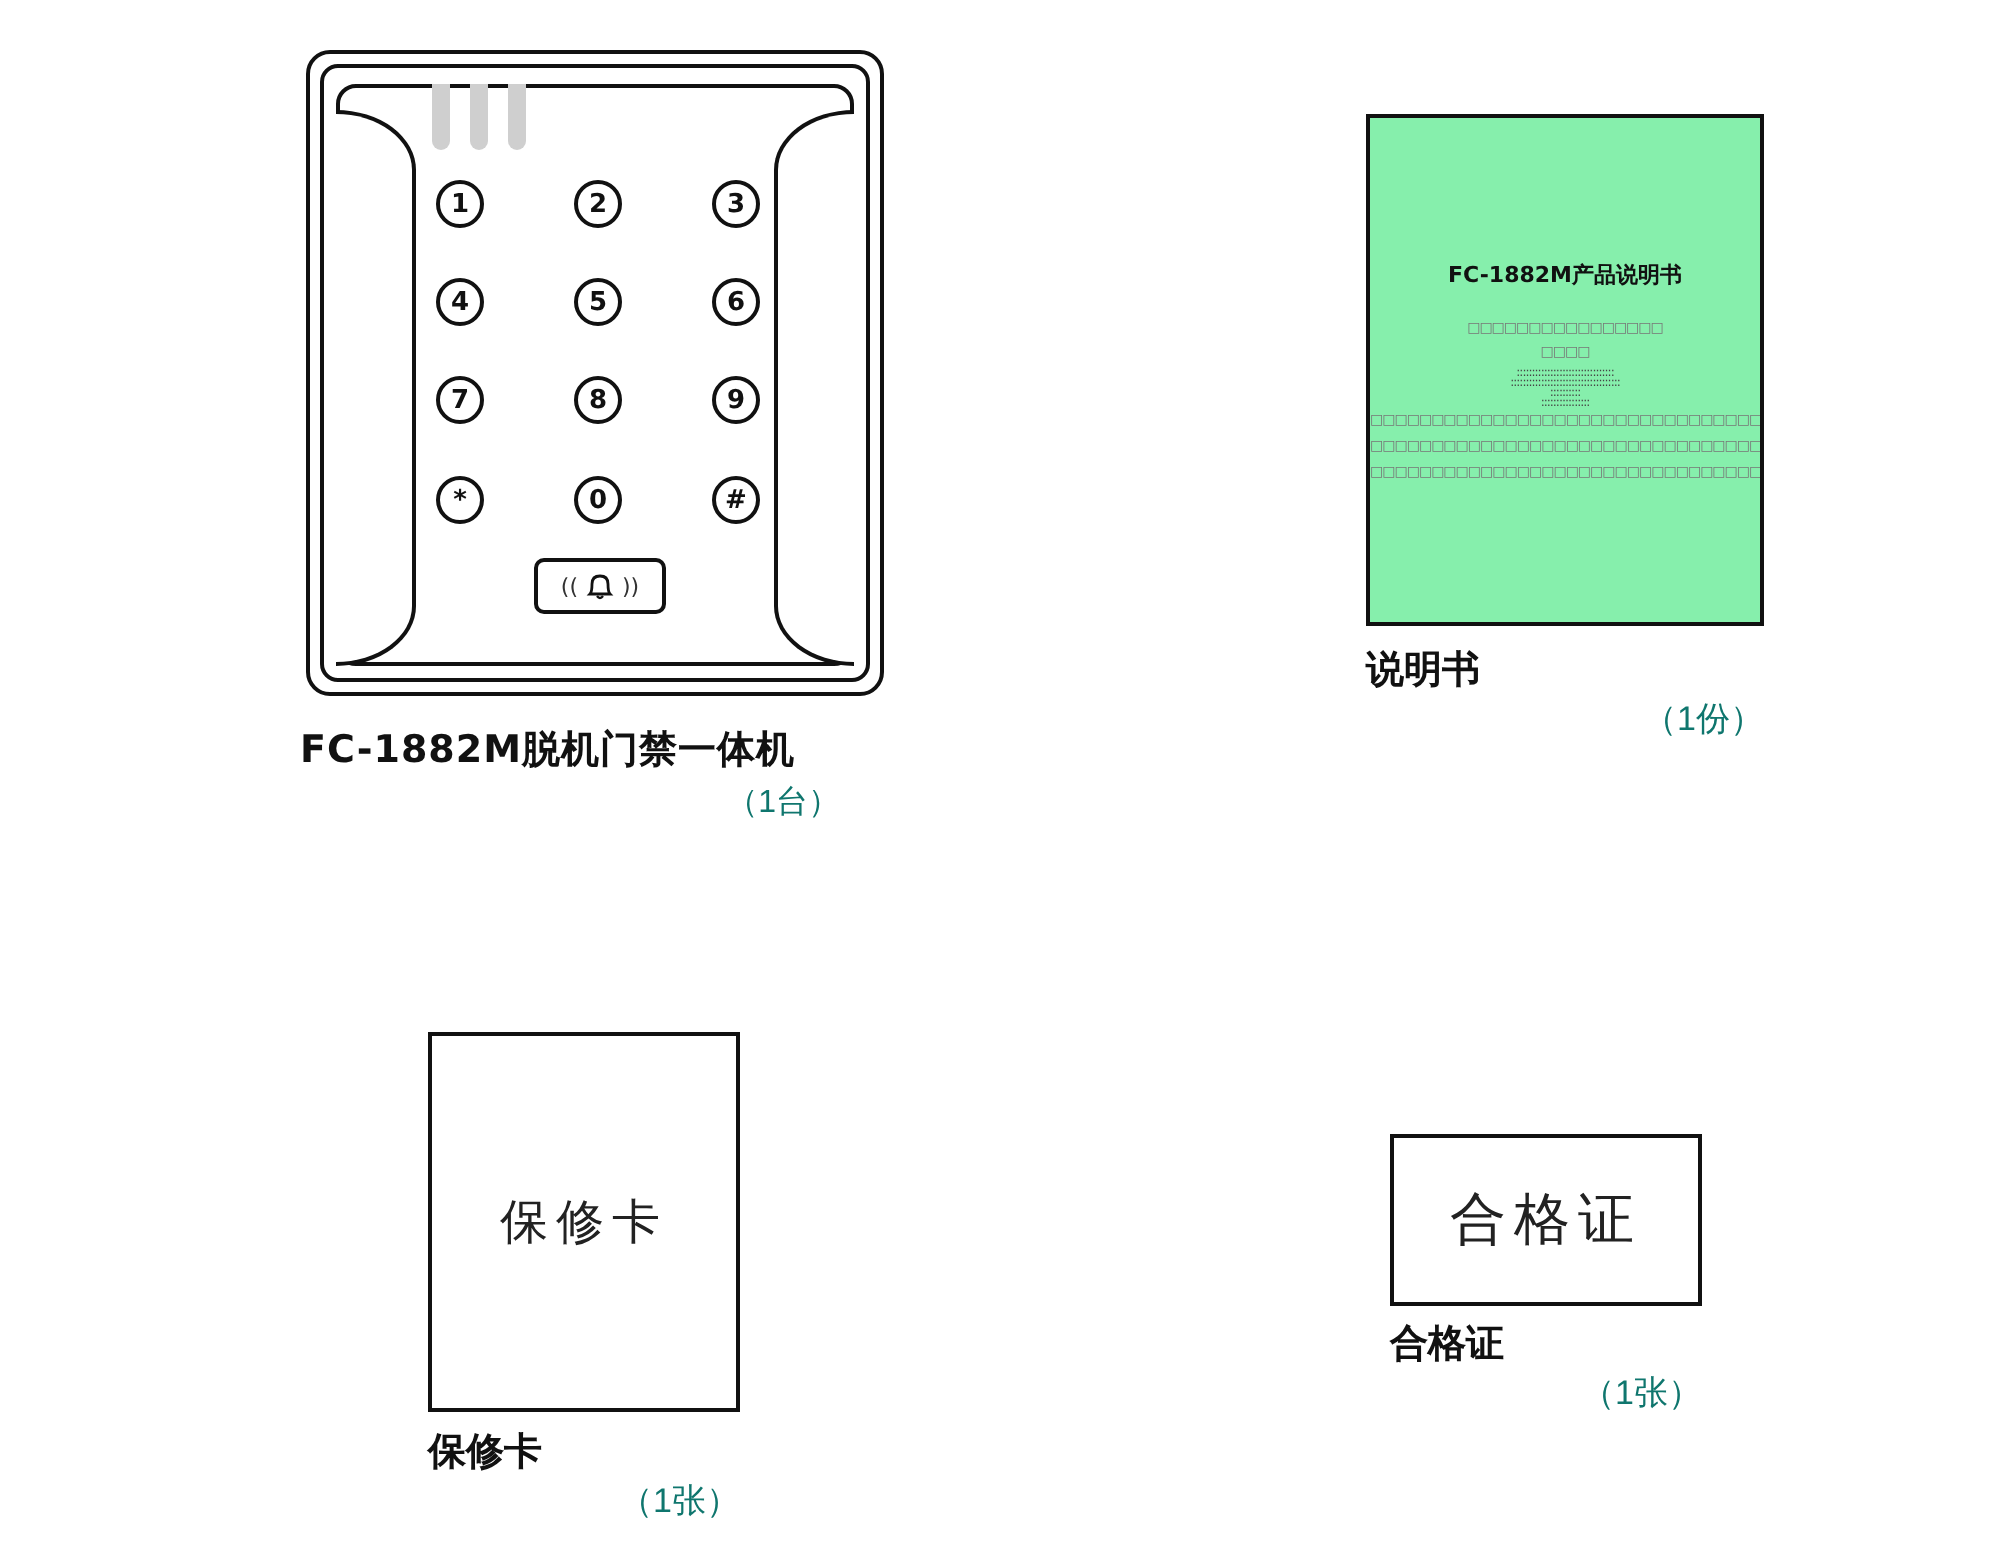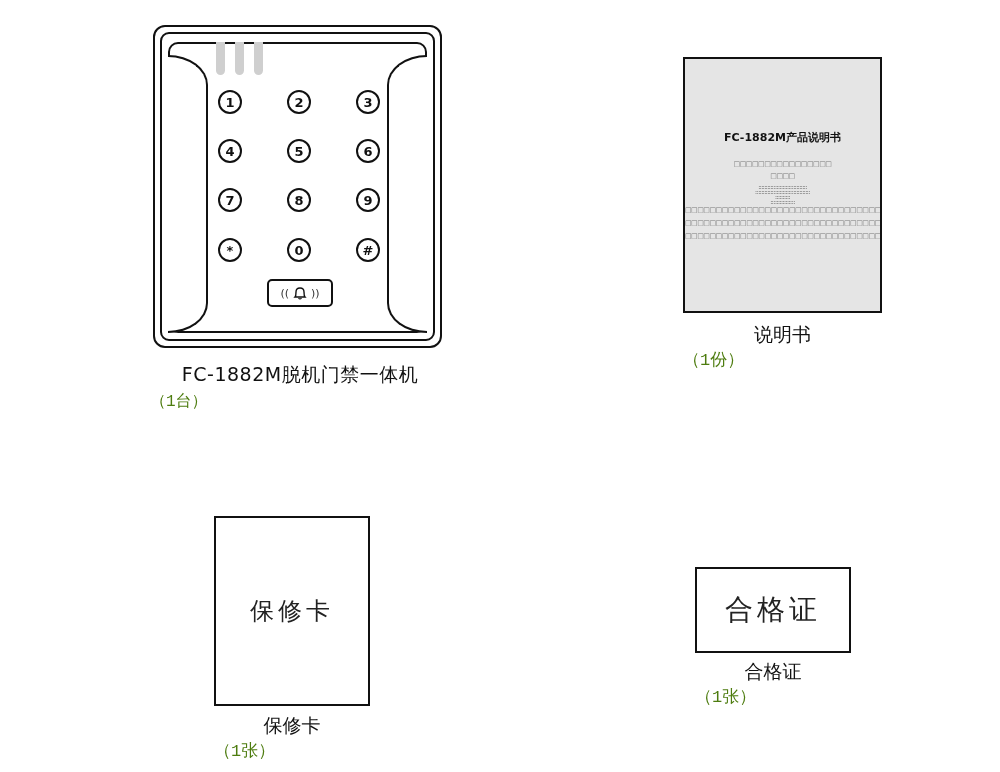--- a/index.html
+++ b/index.html
@@ -1,37 +1,37 @@
 <!DOCTYPE html>
 <html><head>
 <meta charset="utf-8">
 <style>
   html, body { margin:0; padding:0; background:#ffffff; }
   body { width:1000px; height:772px; position:relative; overflow:hidden;
          font-family:"DejaVu Sans", "Liberation Sans", sans-serif; }
   .abs { position:absolute; }
-  .caption-title { position:absolute; font-weight:normal; color:#111; text-align:center; white-space:nowrap; }
-  .caption-qty { position:absolute; color:#4d7c0f; text-align:left; white-space:nowrap;
-                 font-family:Liberation Mono, monospace; }
+  .caption-title { position:absolute; font-weight:bold; color:#111; white-space:nowrap; }
+  .caption-qty { position:absolute; color:#0f766e; text-align:right; white-space:nowrap;
+                 font-family:Liberation Sans, sans-serif; }
 
   
   .device-outer { left:153px; top:25px; width:289px; height:323px; border:2px solid #111; border-radius:12px; box-sizing:border-box; }
   .device-mid { left:160px; top:32px; width:275px; height:309px; border:2px solid #111; border-radius:9px; box-sizing:border-box; }
   .device-face { left:168px; top:42px; width:259px; height:291px; border:2px solid #111; border-radius:10px; box-sizing:border-box; background:#fff; }
   .side-grip { top:55px; height:278px; width:40px; border:2px solid #111; box-sizing:border-box; background:#fff; }
   .grip-left { left:168px; border-left:none; border-radius:0 40px 40px 0 / 0 30px 30px 0; }
   .grip-right { left:387px; border-right:none; border-radius:40px 0 0 40px / 30px 0 0 30px; }
   .led { top:42px; width:9px; height:33px; background:#cfcfcf; border-radius:0 0 5px 5px; }
   .key { width:24px; height:24px; border:2px solid #111; border-radius:50%; box-sizing:border-box;
          display:flex; align-items:center; justify-content:center; font-size:13px; font-weight:bold; color:#111; background:#fff; }
   .bell-btn { left:267px; top:279px; width:66px; height:28px; border:2px solid #111; border-radius:5px; box-sizing:border-box;
               display:flex; align-items:center; justify-content:center; gap:3px; font-size:11px; color:#333; }
 
   
-  .manual { left:683px; top:57px; width:199px; height:256px; border:2px solid #111; box-sizing:border-box; background:#e5e5e5;padding-left:16px; }
+  .manual { left:683px; top:57px; width:199px; height:256px; border:2px solid #111; box-sizing:border-box; background:#86efac;padding-left:16px; }
   .manual-title { position:absolute; left:0; width:100%; top:71px; text-align:center; font-size:11px; font-weight:bold; color:#111; }
   .boxrow { position:absolute; left:0; width:100%; text-align:center; font-size:7px; letter-spacing:-0.5px; color:#777; line-height:9px; white-space:nowrap; overflow:hidden; }
   .dotrow { position:absolute; left:0; width:100%; text-align:center; font-size:6px; color:#444; line-height:5px; letter-spacing:-0.5px; white-space:nowrap; overflow:hidden; }
 
   
   .warranty { left:214px; top:516px; width:156px; height:190px; border:2px solid #111; box-sizing:border-box; background:#fff;
               display:flex; align-items:center; justify-content:center; font-size:24px; letter-spacing:4px; color:#222; font-weight:300; }
   .cert { left:695px; top:567px; width:156px; height:86px; border:2px solid #111; box-sizing:border-box; background:#fff;
           display:flex; align-items:center; justify-content:center; font-size:28px; letter-spacing:4px; color:#222; }
 </style>

